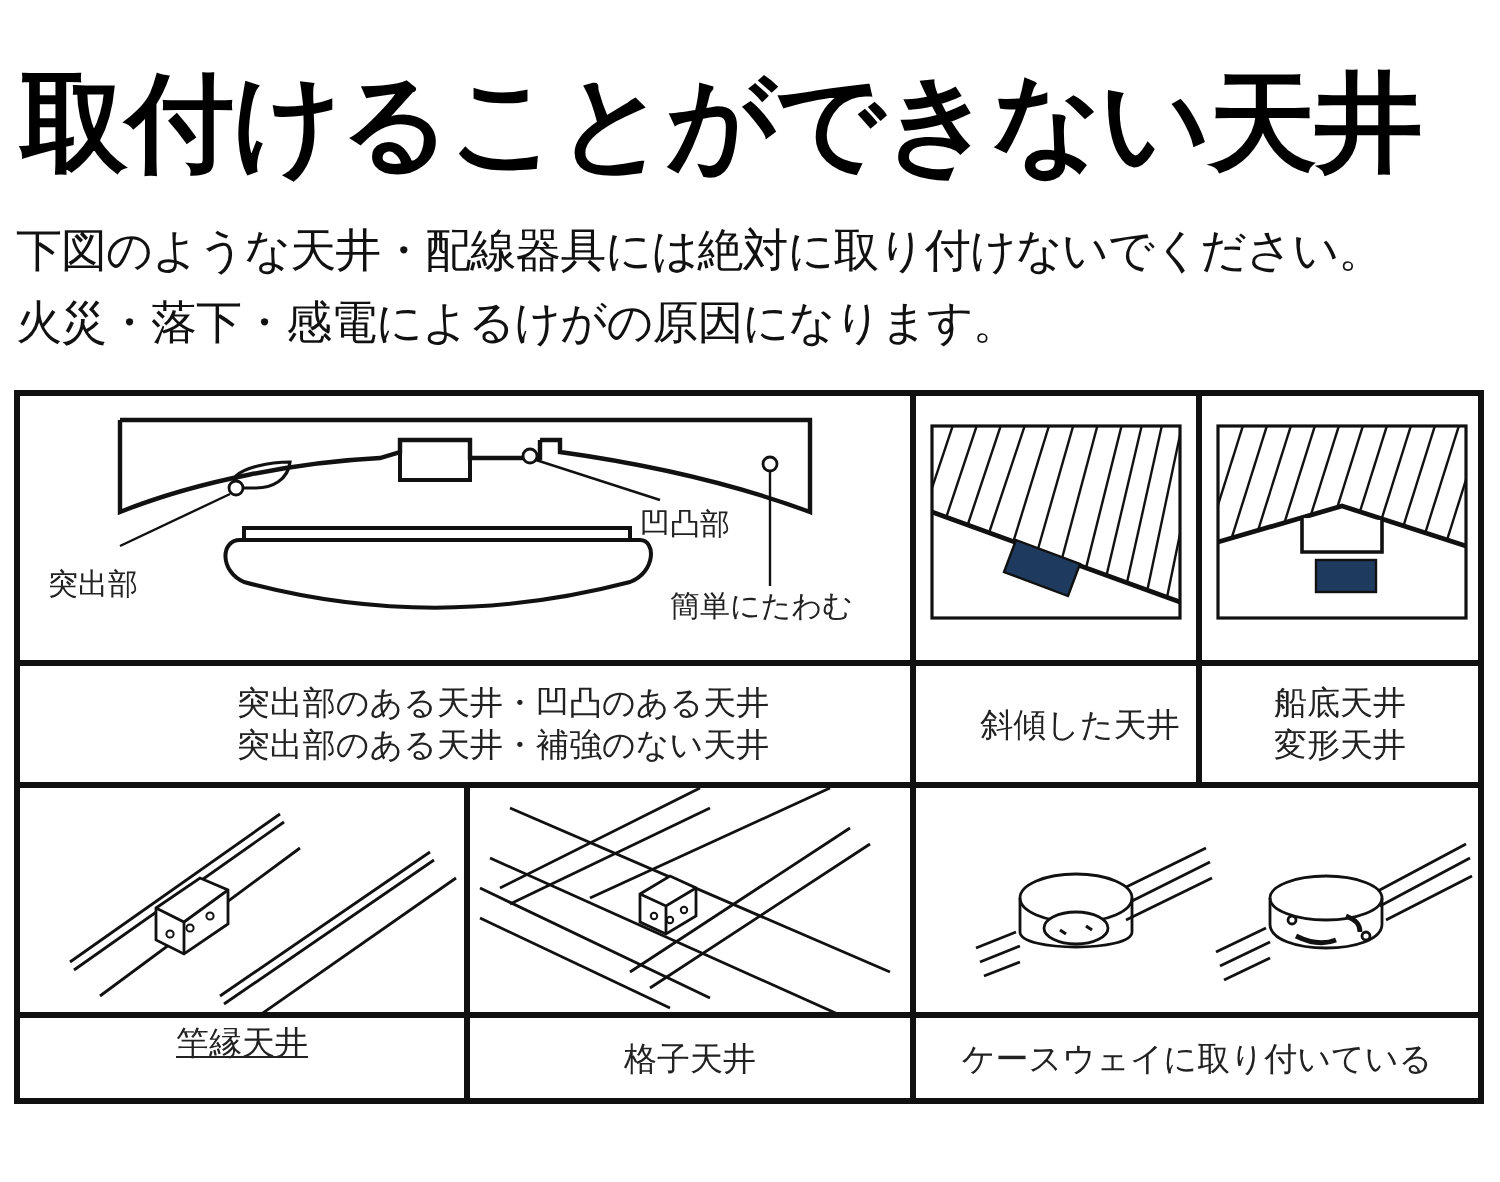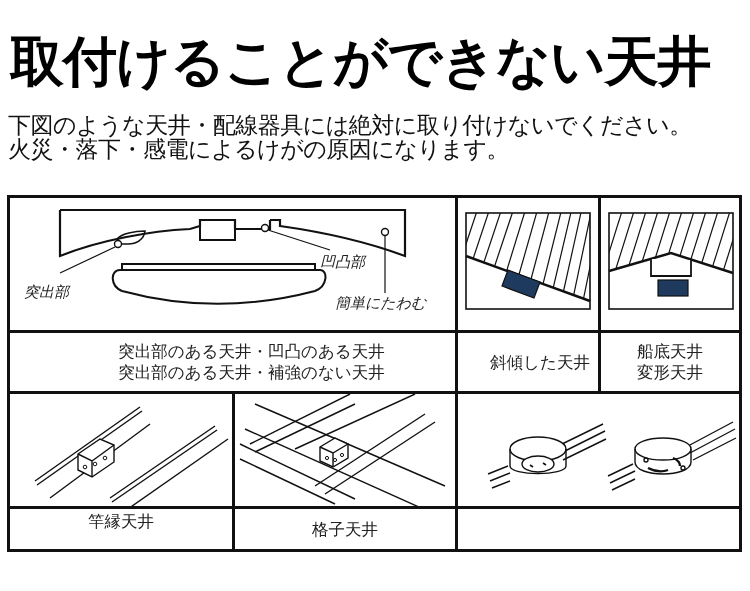--- a/index.html
+++ b/index.html
@@ -1,26 +1,26 @@
 <!DOCTYPE html>
 <html><head>
 <meta charset="utf-8">
 <style>
   html,body{margin:0;padding:0;background:#fff;}
   body{width:750px;height:591px;position:relative;overflow:hidden;font-family:"DejaVu Sans","Liberation Sans",sans-serif;color:#1a1a1a;}
   .title{position:absolute;left:10px;top:30px;font-size:54px;font-weight:bold;letter-spacing:-1px;color:#000;white-space:nowrap;line-height:64px;}
   .sub{position:absolute;left:8px;font-size:23px;white-space:nowrap;color:#111;letter-spacing:-0.5px;}
   .sub1{top:110px;}
-  .sub2{top:134px;}
+  .sub2{top:146px;}
   .table{position:absolute;left:7px;top:195px;width:735px;height:357px;border:3px solid #111;box-sizing:border-box;}
   .hl{position:absolute;height:3px;background:#111;}
   .vl{position:absolute;width:3px;background:#111;}
   .cap{position:absolute;display:flex;align-items:center;justify-content:center;text-align:center;font-size:16.5px;line-height:21px;color:#222;}
   .fig{position:absolute;}
-  .lbl{position:absolute;font-size:15px;color:#222;white-space:nowrap;font-style:italic;}
+  .lbl{position:absolute;font-size:15px;color:#222;white-space:nowrap;}
 </style>
 </head>
 <body>
 
 <div class="title">取付けることができない天井</div>
 <div class="sub sub1">下図のような天井・配線器具には絶対に取り付けないでください。</div>
 <div class="sub sub2">火災・落下・感電によるけがの原因になります。</div>
 
 <div class="table">
 
@@ -132,21 +132,21 @@
       <line x1="115" y1="117" x2="218" y2="45"></line>
       <path d="M68 60 L90 45 L104 51 L104 68 L82 83 L68 76 Z" fill="#fff"></path>
       <path d="M68 60 L82 67 L104 51 M82 67 L82 83"></path>
     </g>
     <g fill="#fff" stroke="#111" stroke-width="1">
         <circle cx="75" cy="73" r="1.8"></circle>
         <circle cx="85" cy="70" r="1.8"></circle>
         <circle cx="95" cy="64" r="1.8"></circle>
       </g>
   </svg>
-  <div class="cap" style="left:0;top:311px;width:222px;height:24px;">竿縁天井</div>
+  <div class="cap" style="left:0;top:311px;width:222px;height:24px;text-decoration:underline;">竿縁天井</div>
 
   <svg class="fig" style="left:225px;top:196px;" width="220" height="112" viewBox="0 0 220 112">
     <g stroke="#111" stroke-width="1.4" fill="none">
       <line x1="20" y1="10" x2="210" y2="92"></line>
         <line x1="10" y1="35" x2="195" y2="118"></line>
       <line x1="5" y1="50" x2="120" y2="105"></line>
         <line x1="5" y1="65" x2="100" y2="110"></line>
       <line x1="15" y1="50" x2="115" y2="0"></line>
         <line x1="20" y1="58" x2="120" y2="10"></line>
       <line x1="80" y1="92" x2="190" y2="20"></line>
@@ -182,13 +182,14 @@
         <line x1="232" y1="59" x2="277" y2="35"></line>
         <line x1="235" y1="66" x2="278" y2="44"></line>
       <ellipse cx="205" cy="55" rx="28" ry="11" fill="#fff"></ellipse>
       <path d="M177 55 L177 68 C177 84 233 84 233 68 L233 55"></path>
       <path d="M190 74 C198 78 205 78 210 76" stroke-width="2.4"></path>
       <path d="M215 64 C220 66 222 68 222 72" stroke-width="2.4"></path>
       <circle cx="188" cy="66" r="2"></circle>
         <circle cx="225" cy="74" r="2"></circle>
     </g>
   </svg>
+  <div class="cap" style="left:448px;top:311px;width:281px;height:40px;">ケースウェイに取り付いている</div>
 </div>
 
 </body></html>

